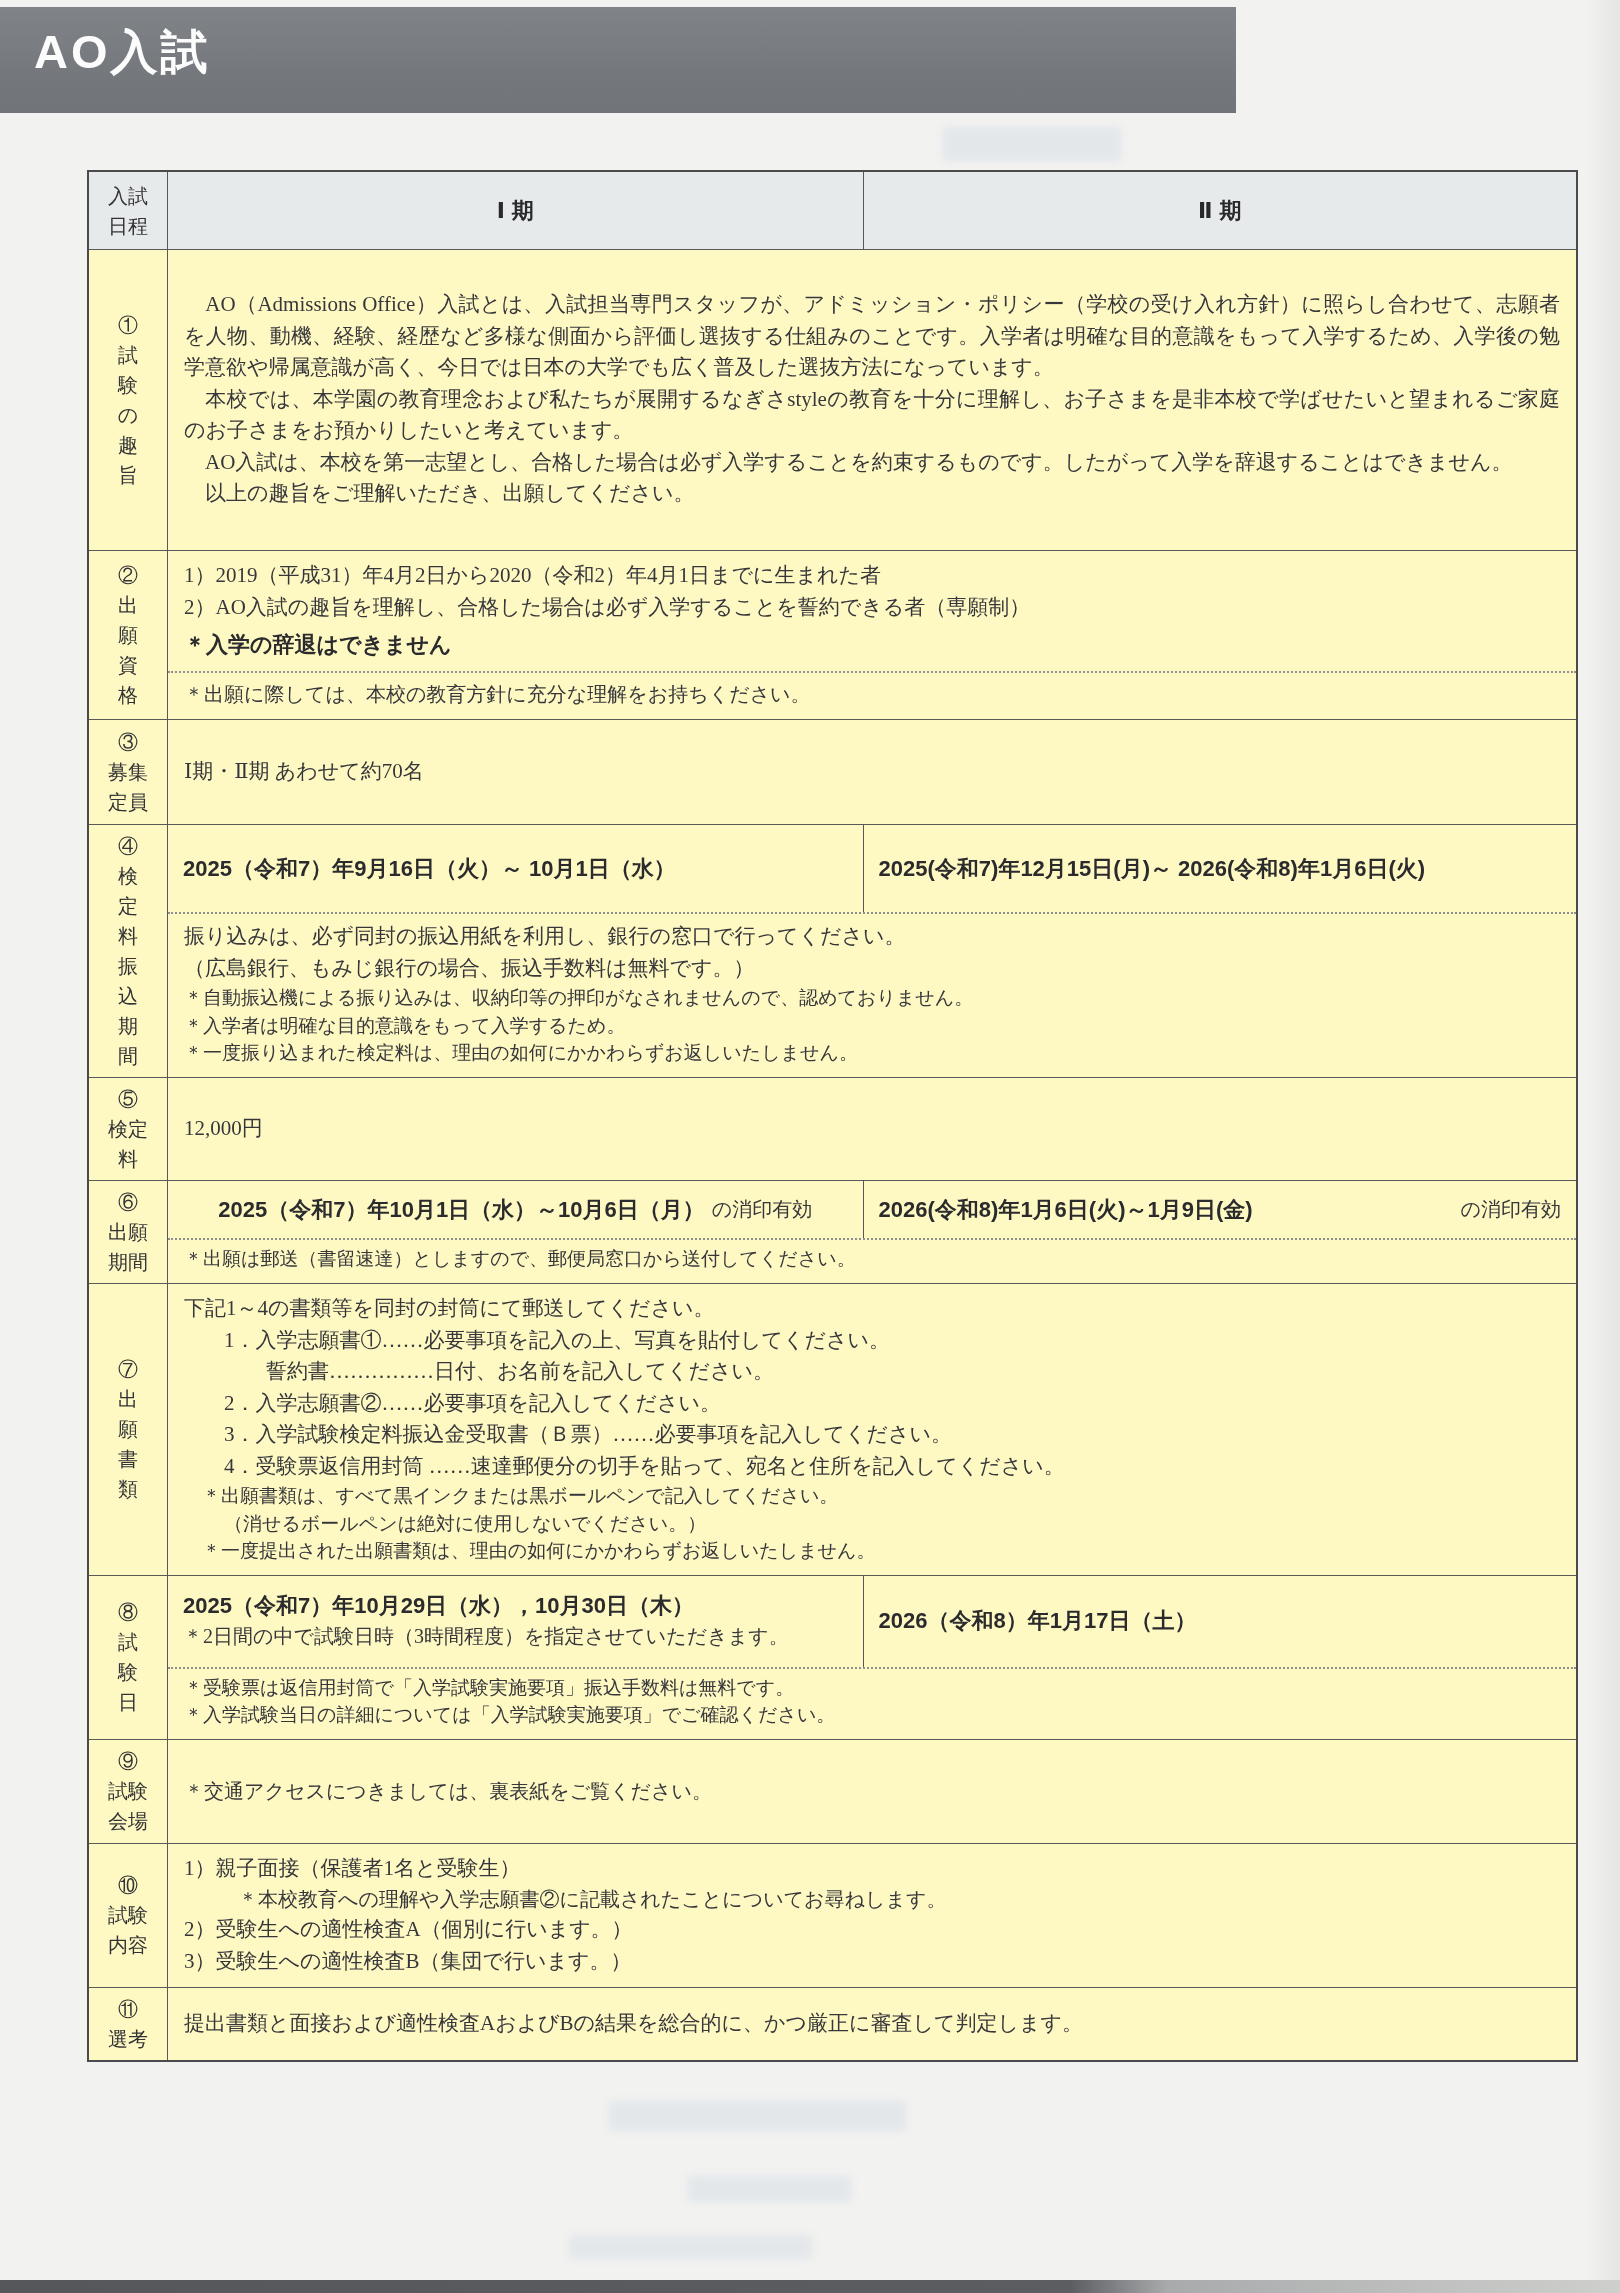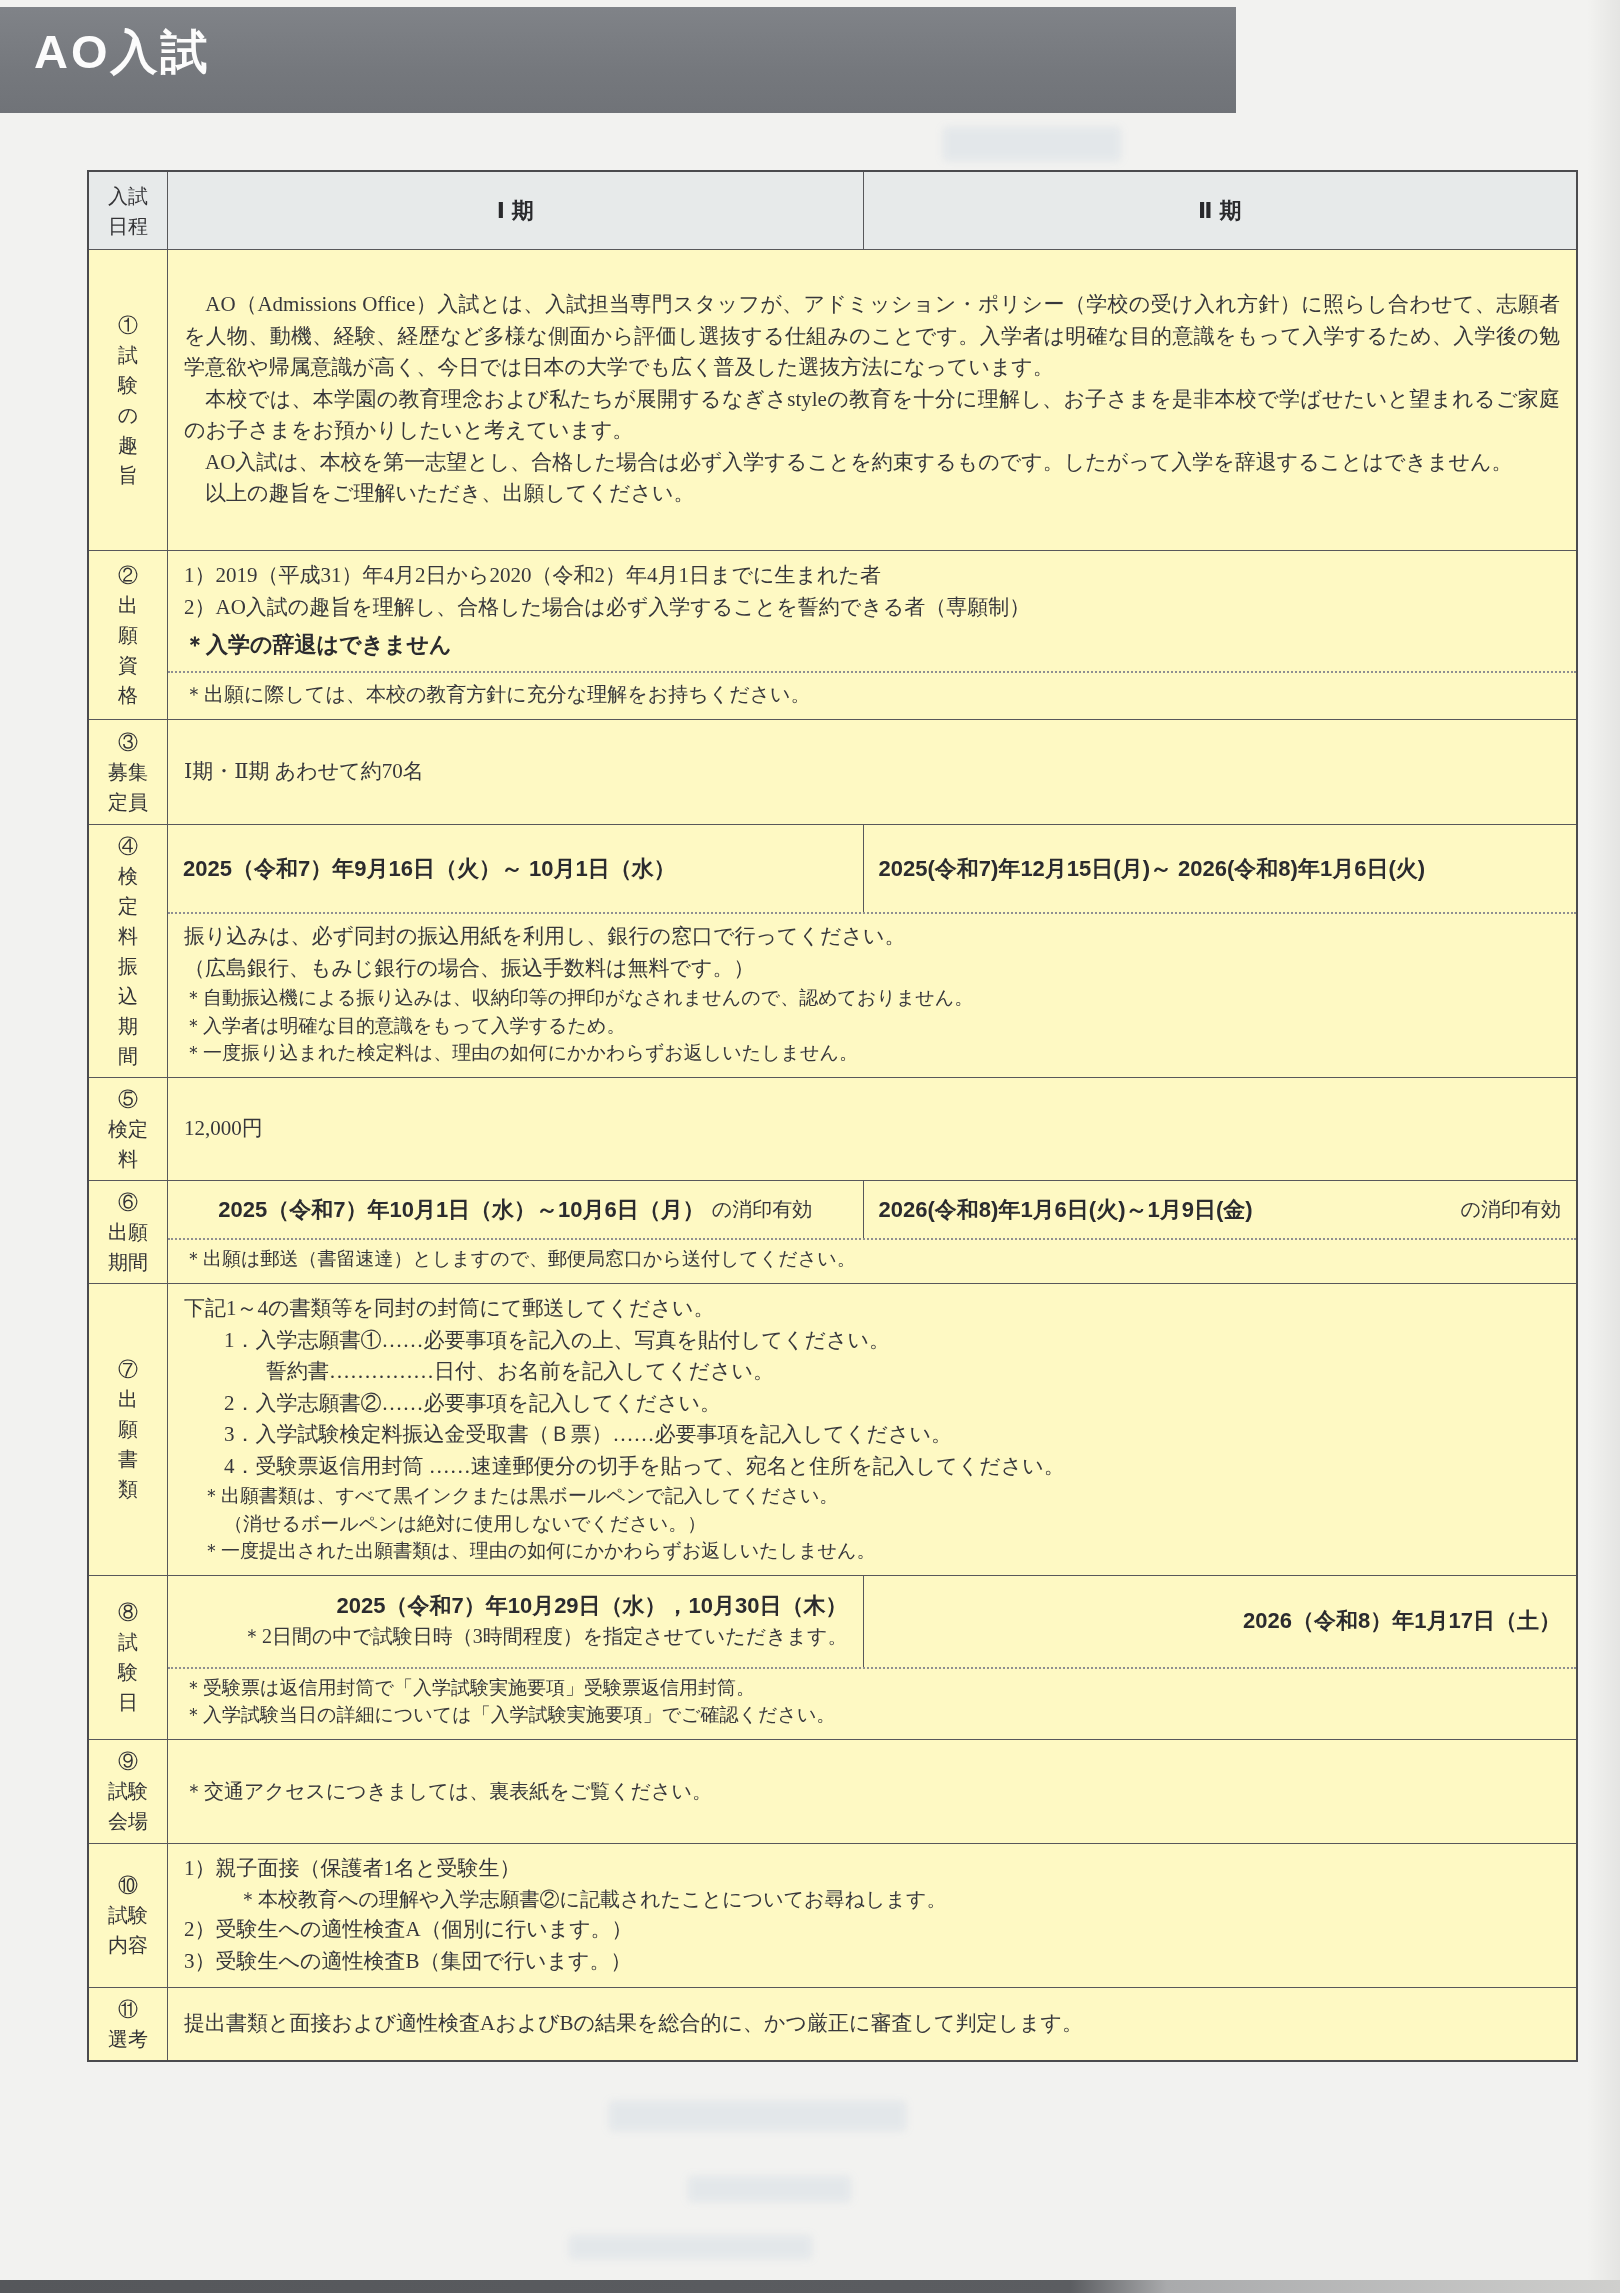--- a/index.html
+++ b/index.html
@@ -242,32 +242,32 @@
         <p class="note" style="padding-left:18px;">＊一度提出された出願書類は、理由の如何にかかわらずお返しいたしません。</p>
       </div>
     </div>
 
     <div class="row r-examdate">
       <div class="label-cell">⑧
 試
 験
 日</div>
       <div class="content-cell">
-        <div class="split" style="min-height:91px;text-align:right;">
+        <div class="split" style="min-height:91px;">
           <div class="c1 datecell">
             <span class="date">2025（令和7）年10月29日（水），10月30日（木）</span>
             <span class="mnote">＊2日間の中で試験日時（3時間程度）を指定させていただきます。</span>
           </div>
           <div class="c2 datecell">
             <span class="date">2026（令和8）年1月17日（土）</span>
           </div>
         </div>
         <div class="dotted"></div>
         <div class="pad" style="padding-top:5px;">
-          <p class="note">＊受験票は返信用封筒で「入学試験実施要項」受験票返信用封筒。</p>
+          <p class="note">＊受験票は返信用封筒で「入学試験実施要項」振込手数料は無料です。</p>
           <p class="note">＊入学試験当日の詳細については「入学試験実施要項」でご確認ください。</p>
         </div>
       </div>
     </div>
 
     <div class="row r-venue">
       <div class="label-cell">⑨
 試験
 会場</div>
       <div class="content-cell pad vcenter">

